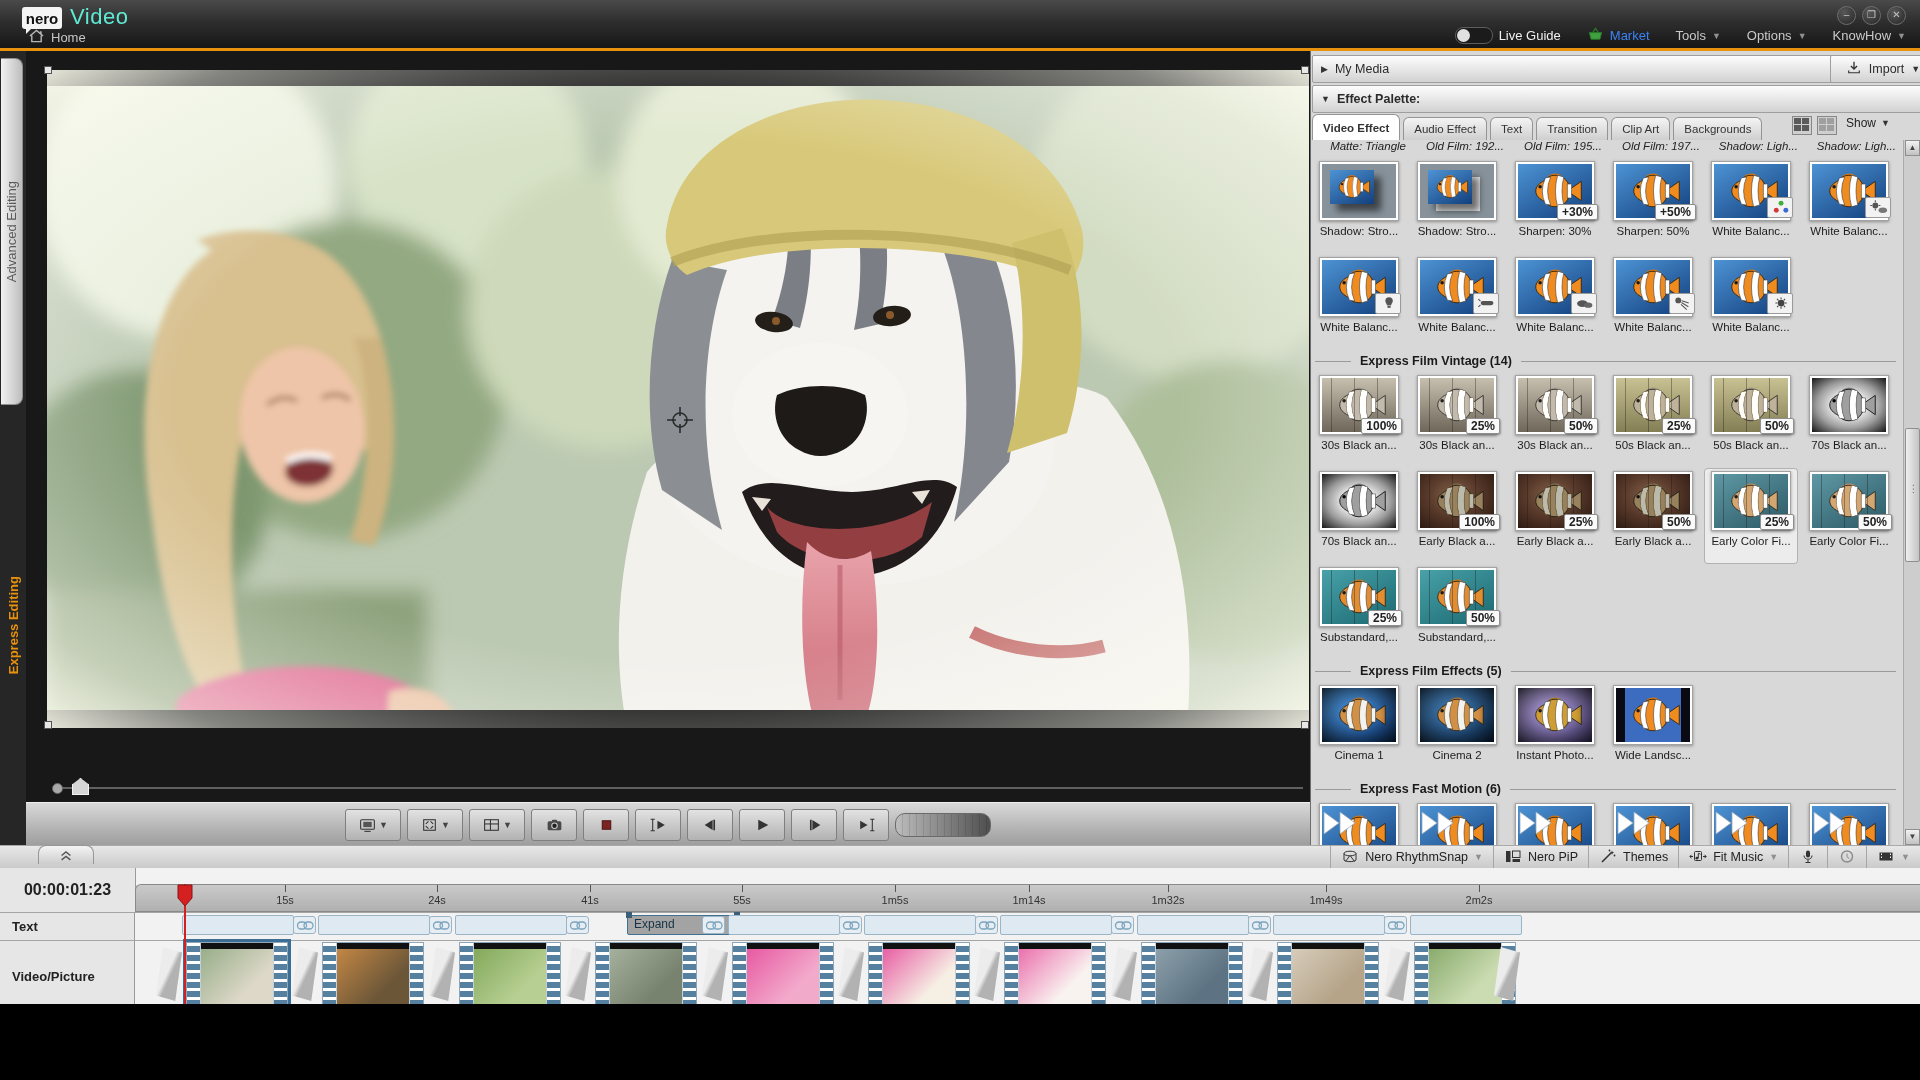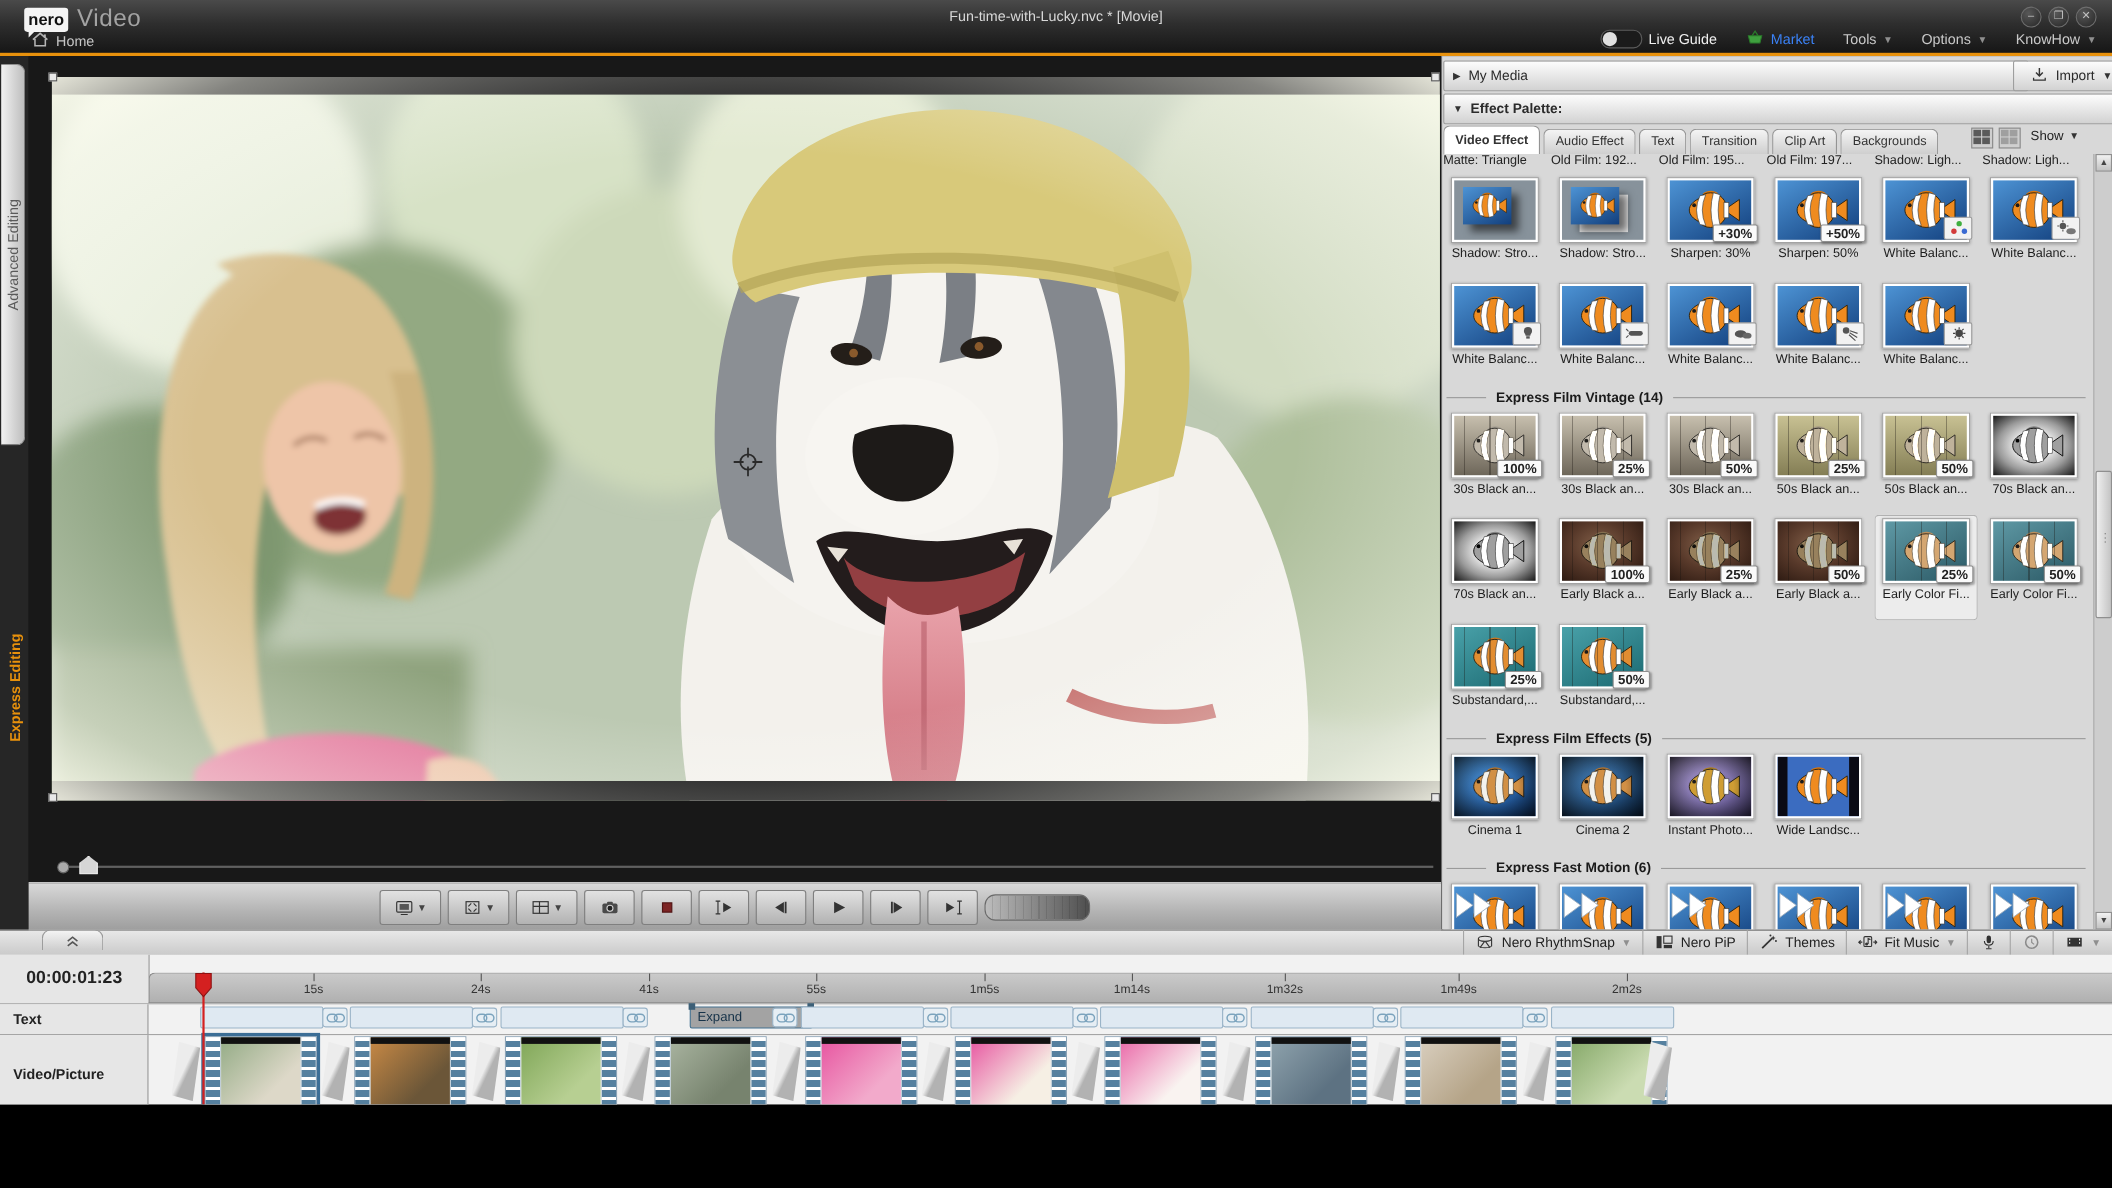--- a/index.html
+++ b/index.html
@@ -6,21 +6,21 @@
   #root{position:relative;width:1920px;height:1004px;overflow:hidden;
         font-family:"Liberation Sans",sans-serif;background:#191919;user-select:none;}
   .abs{position:absolute;}
   
   #topbar{left:0;top:0;width:1920px;height:48px;
     background:linear-gradient(180deg,#4a4a4a 0%,#2e2e2e 45%,#161616 100%);}
   #orangeline{left:0;top:48px;width:1920px;height:3px;background:#e8910c;}
   #logo{left:22px;top:7px;width:40px;height:22px;background:#f4f4f4;border-radius:3px;
     color:#111;font-weight:bold;font-size:15px;display:flex;align-items:center;justify-content:center;}
   #logo::after{content:"";position:absolute;left:4px;bottom:-5px;border:5px solid transparent;border-top-color:#f4f4f4;border-left-color:#f4f4f4;}
-  #appname{left:70px;top:4px;font-size:22px;color:#a3a3a3;letter-spacing:.5px;}
+  #appname{left:70px;top:4px;font-size:22px;color:#5eead4;letter-spacing:.5px;}
   #doctitle{left:0;top:7px;width:1920px;text-align:center;font-size:13px;color:#d8d8d8;}
   #homeitem{left:28px;top:28px;display:flex;align-items:center;gap:6px;color:#c6c6c6;font-size:13px;}
   #topmenu{right:14px;top:26px;display:flex;align-items:center;gap:26px;color:#c9c9c9;font-size:13px;}
   .toggle{width:36px;height:15px;border-radius:8px;background:#1b1b1b;border:1px solid #5c5c5c;position:relative;}
   .toggle .knob{position:absolute;left:1px;top:1px;width:13px;height:13px;border-radius:50%;background:#e0e0e0;}
   .menuitem{display:flex;align-items:center;gap:6px;}
   .caret{font-size:9px;color:#8f8f8f;}
   #winbtns{right:14px;top:6px;display:flex;gap:6px;}
   .winbtn{width:17px;height:17px;border-radius:50%;background:radial-gradient(circle at 35% 30%,#585858,#262626);
     border:1px solid #6e6e6e;color:#c2c2c2;font-size:10px;line-height:15px;text-align:center;}
@@ -99,21 +99,21 @@
   .shadow-stage .sheet{position:absolute;left:16px;top:13px;width:44px;height:34px;background:#eee;}
   .badge{position:absolute;right:-4px;bottom:0px;background:#fafafa;border:1px solid #8f8f8f;border-radius:2px;
     padding:0 4px;font-size:12px;font-weight:bold;color:#222;box-shadow:1px 1px 2px rgba(0,0,0,.3);}
   .ovbox{position:absolute;right:-3px;bottom:2px;width:24px;height:19px;background:#f2f2f2;border:1px solid #9a9a9a;border-radius:2px;}
   .fastov{position:absolute;left:2px;top:6px;}
   .sectionhdr{width:592px;height:22px;display:flex;align-items:center;}
   .sectionhdr .l{width:36px;height:1px;background:#9a9a9a;margin-left:3px;}
   .sectionhdr .t{margin:0 9px;font-size:12.5px;font-weight:bold;color:#1a1a1a;white-space:nowrap;}
   .sectionhdr .r{flex:1;height:1px;background:#9a9a9a;margin-right:8px;}
   .partialrow{width:592px;height:18px;display:flex;overflow:hidden;}
-  .partialrow div{width:94px;margin-right:4px;font-size:11.5px;color:#222;text-align:left;white-space:nowrap;overflow:hidden;}
+  .partialrow div{width:94px;margin-right:4px;font-size:11.5px;color:#222;text-align:right;white-space:nowrap;overflow:hidden;font-style:italic;}
   #scrollbar{left:1903px;top:140px;width:16px;height:705px;background:#cdcdcd;border-left:1px solid #aaa;}
   .sbarrow{position:absolute;left:1px;width:13px;height:14px;background:linear-gradient(#f2f2f2,#c2c2c2);border:1px solid #8f8f8f;
     font-size:8px;color:#444;text-align:center;line-height:13px;}
   #sbthumb{position:absolute;left:1px;top:288px;width:13px;height:132px;background:linear-gradient(90deg,#efefef,#c4c4c4);
     border:1px solid #8f8f8f;border-radius:2px;}
   #sbthumb::after{content:"···";position:absolute;left:2px;top:54px;transform:rotate(90deg);color:#777;font-size:11px;}
   
   #exprbar{left:0;top:845px;width:1920px;height:23px;background:linear-gradient(180deg,#e8e8e8,#c9c9c9);
     border-top:1px solid #a9a9a9;border-bottom:1px solid #8d8d8d;}
   #collapsetab{left:38px;top:845px;width:54px;height:18px;background:linear-gradient(#f4f4f4,#cdcdcd);
@@ -155,21 +155,20 @@
   #playpin{left:177px;top:884px;z-index:31;}
 </style>
 </head>
 <body>
 
 <div id="root">
 
   <div id="topbar" class="abs"></div>
   <div id="logo" class="abs">nero</div>
   <div id="appname" class="abs">Video</div>
-  <div id="doctitle" class="abs">Fun-time-with-Lucky.nvc * [Movie]</div>
   <div id="winbtns" class="abs">
     <div class="winbtn">–</div>
     <div class="winbtn">❐</div>
     <div class="winbtn">✕</div>
   </div>
   <div id="homeitem" class="abs">
     <span id="homeicon"><svg width="17" height="16" viewBox="0 0 18 17">
           <path d="M2 8.5L9 2.5l7 6M4 8v6.5h10V8" fill="none" stroke="#b5b5b5" stroke-width="1.5"></path>
           <rect x="12.5" y="3.5" width="2" height="3" fill="#b5b5b5"></rect>
         </svg></span>

